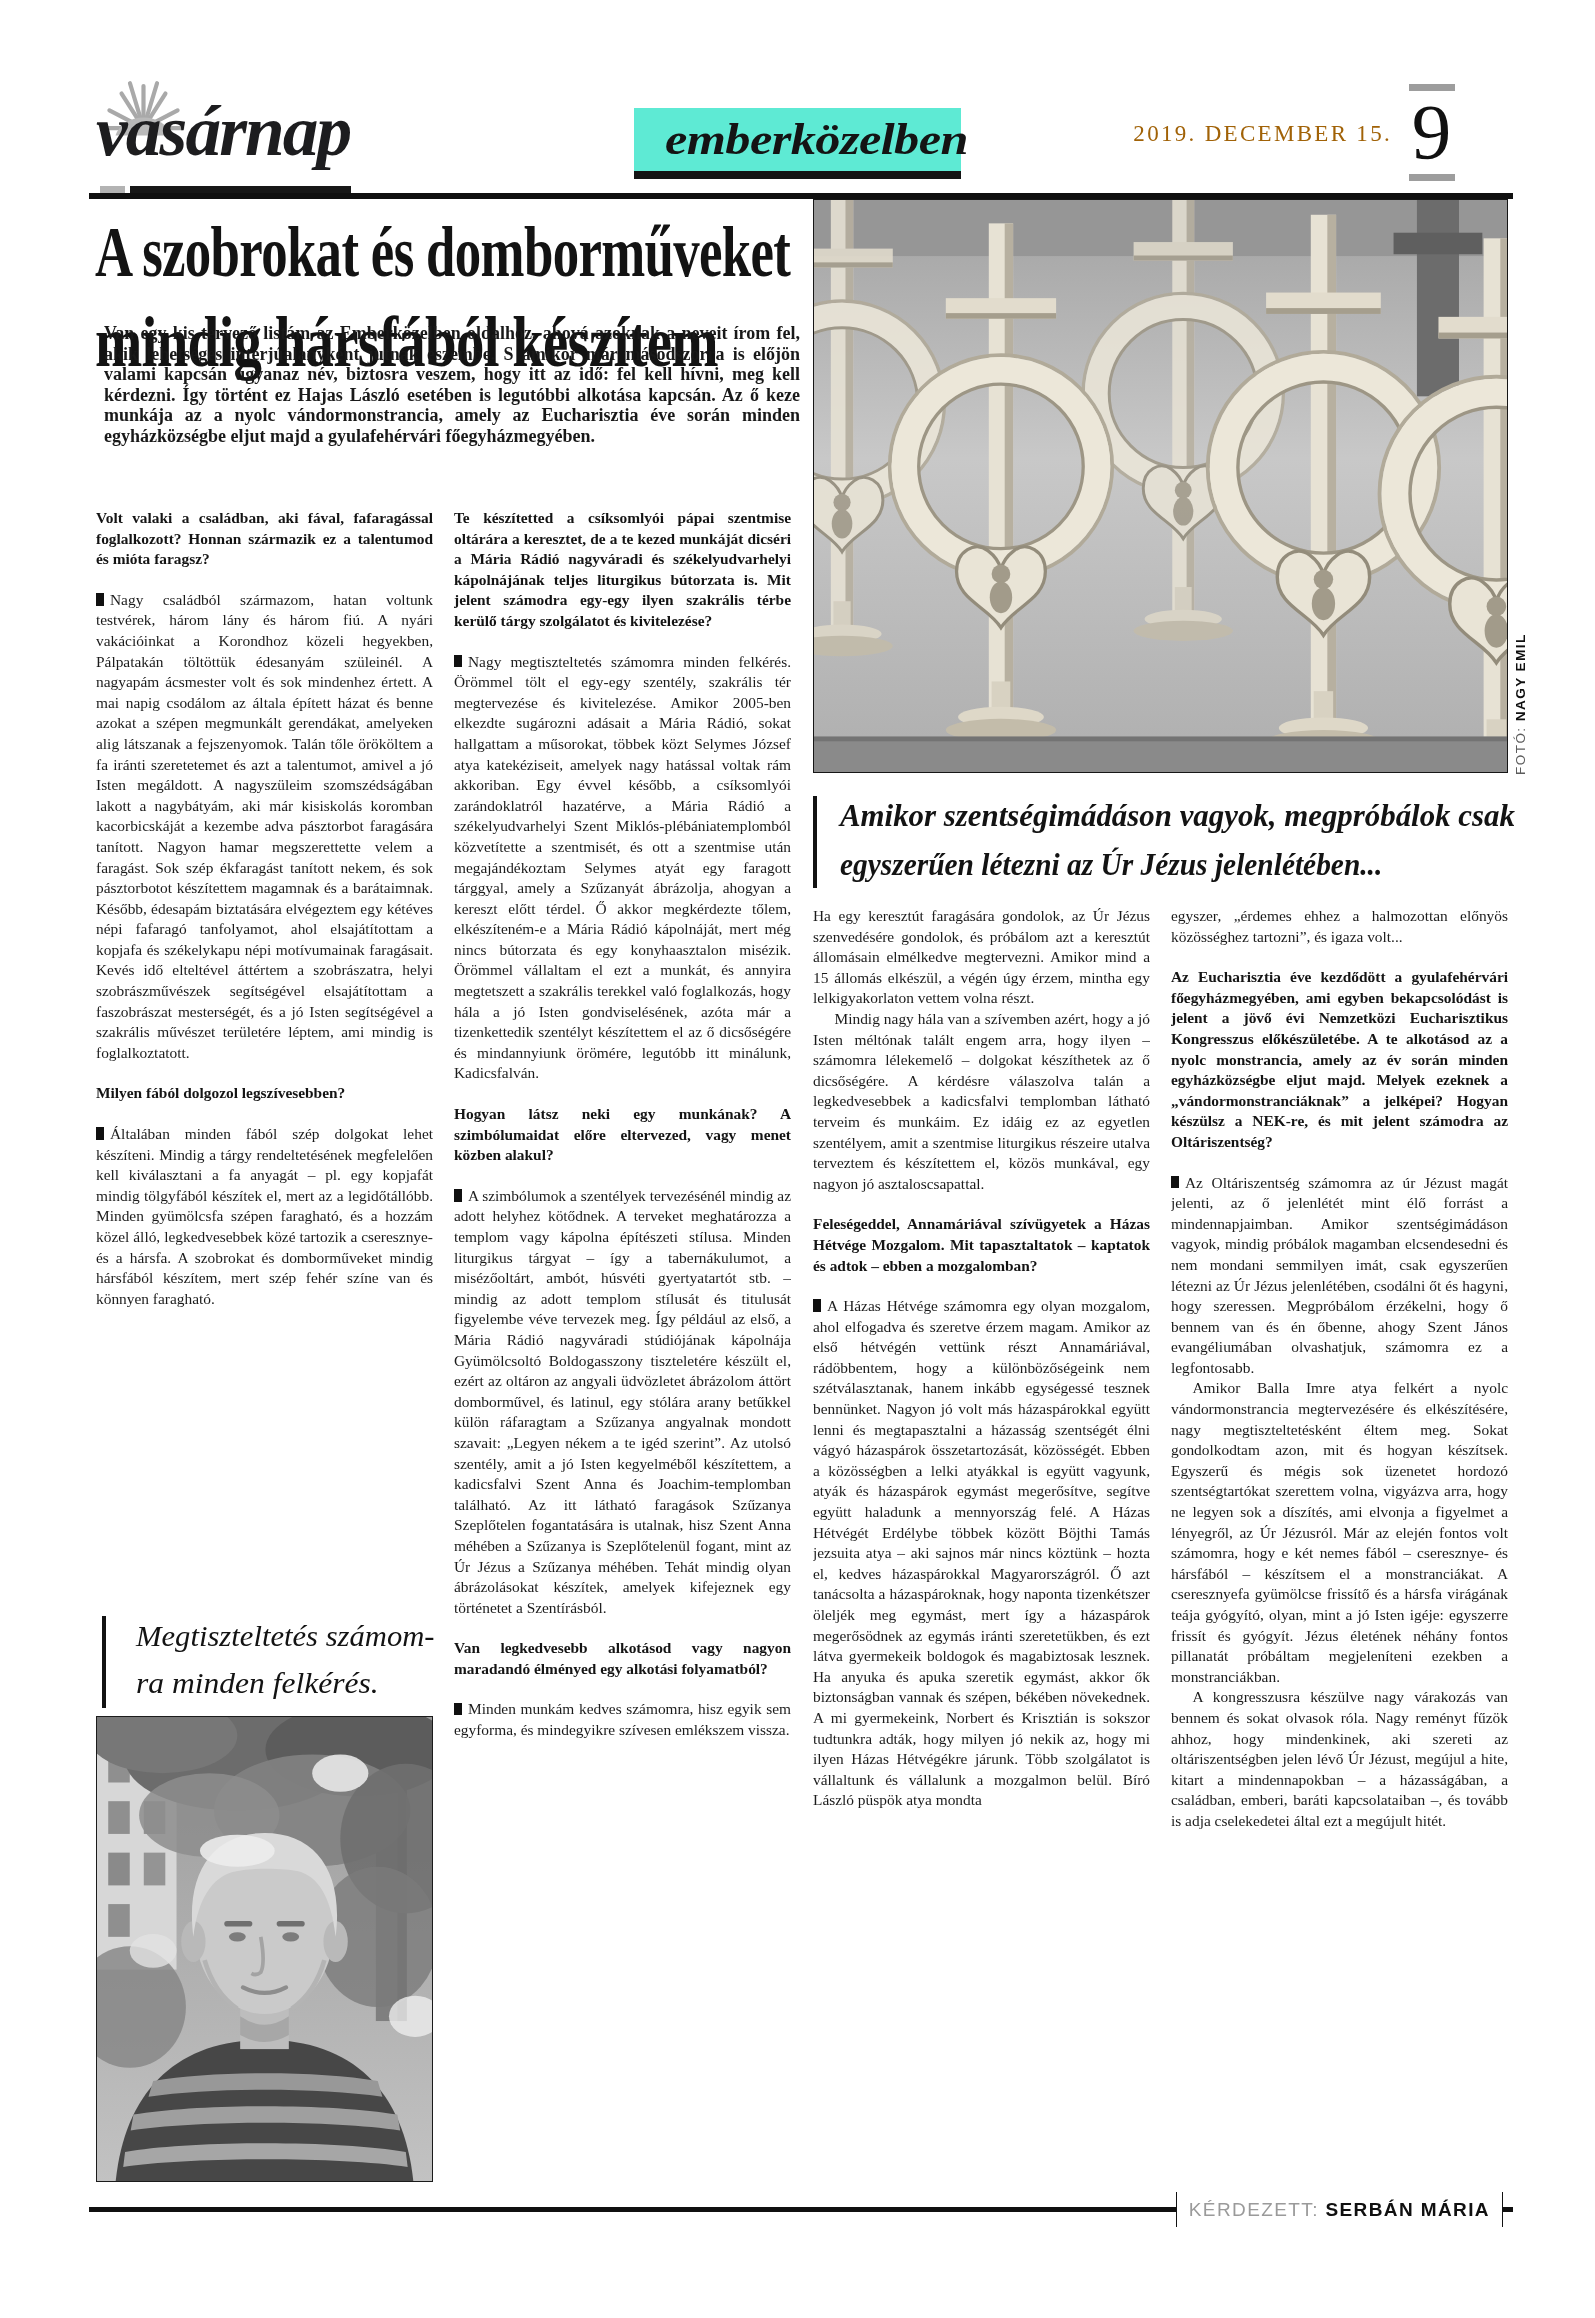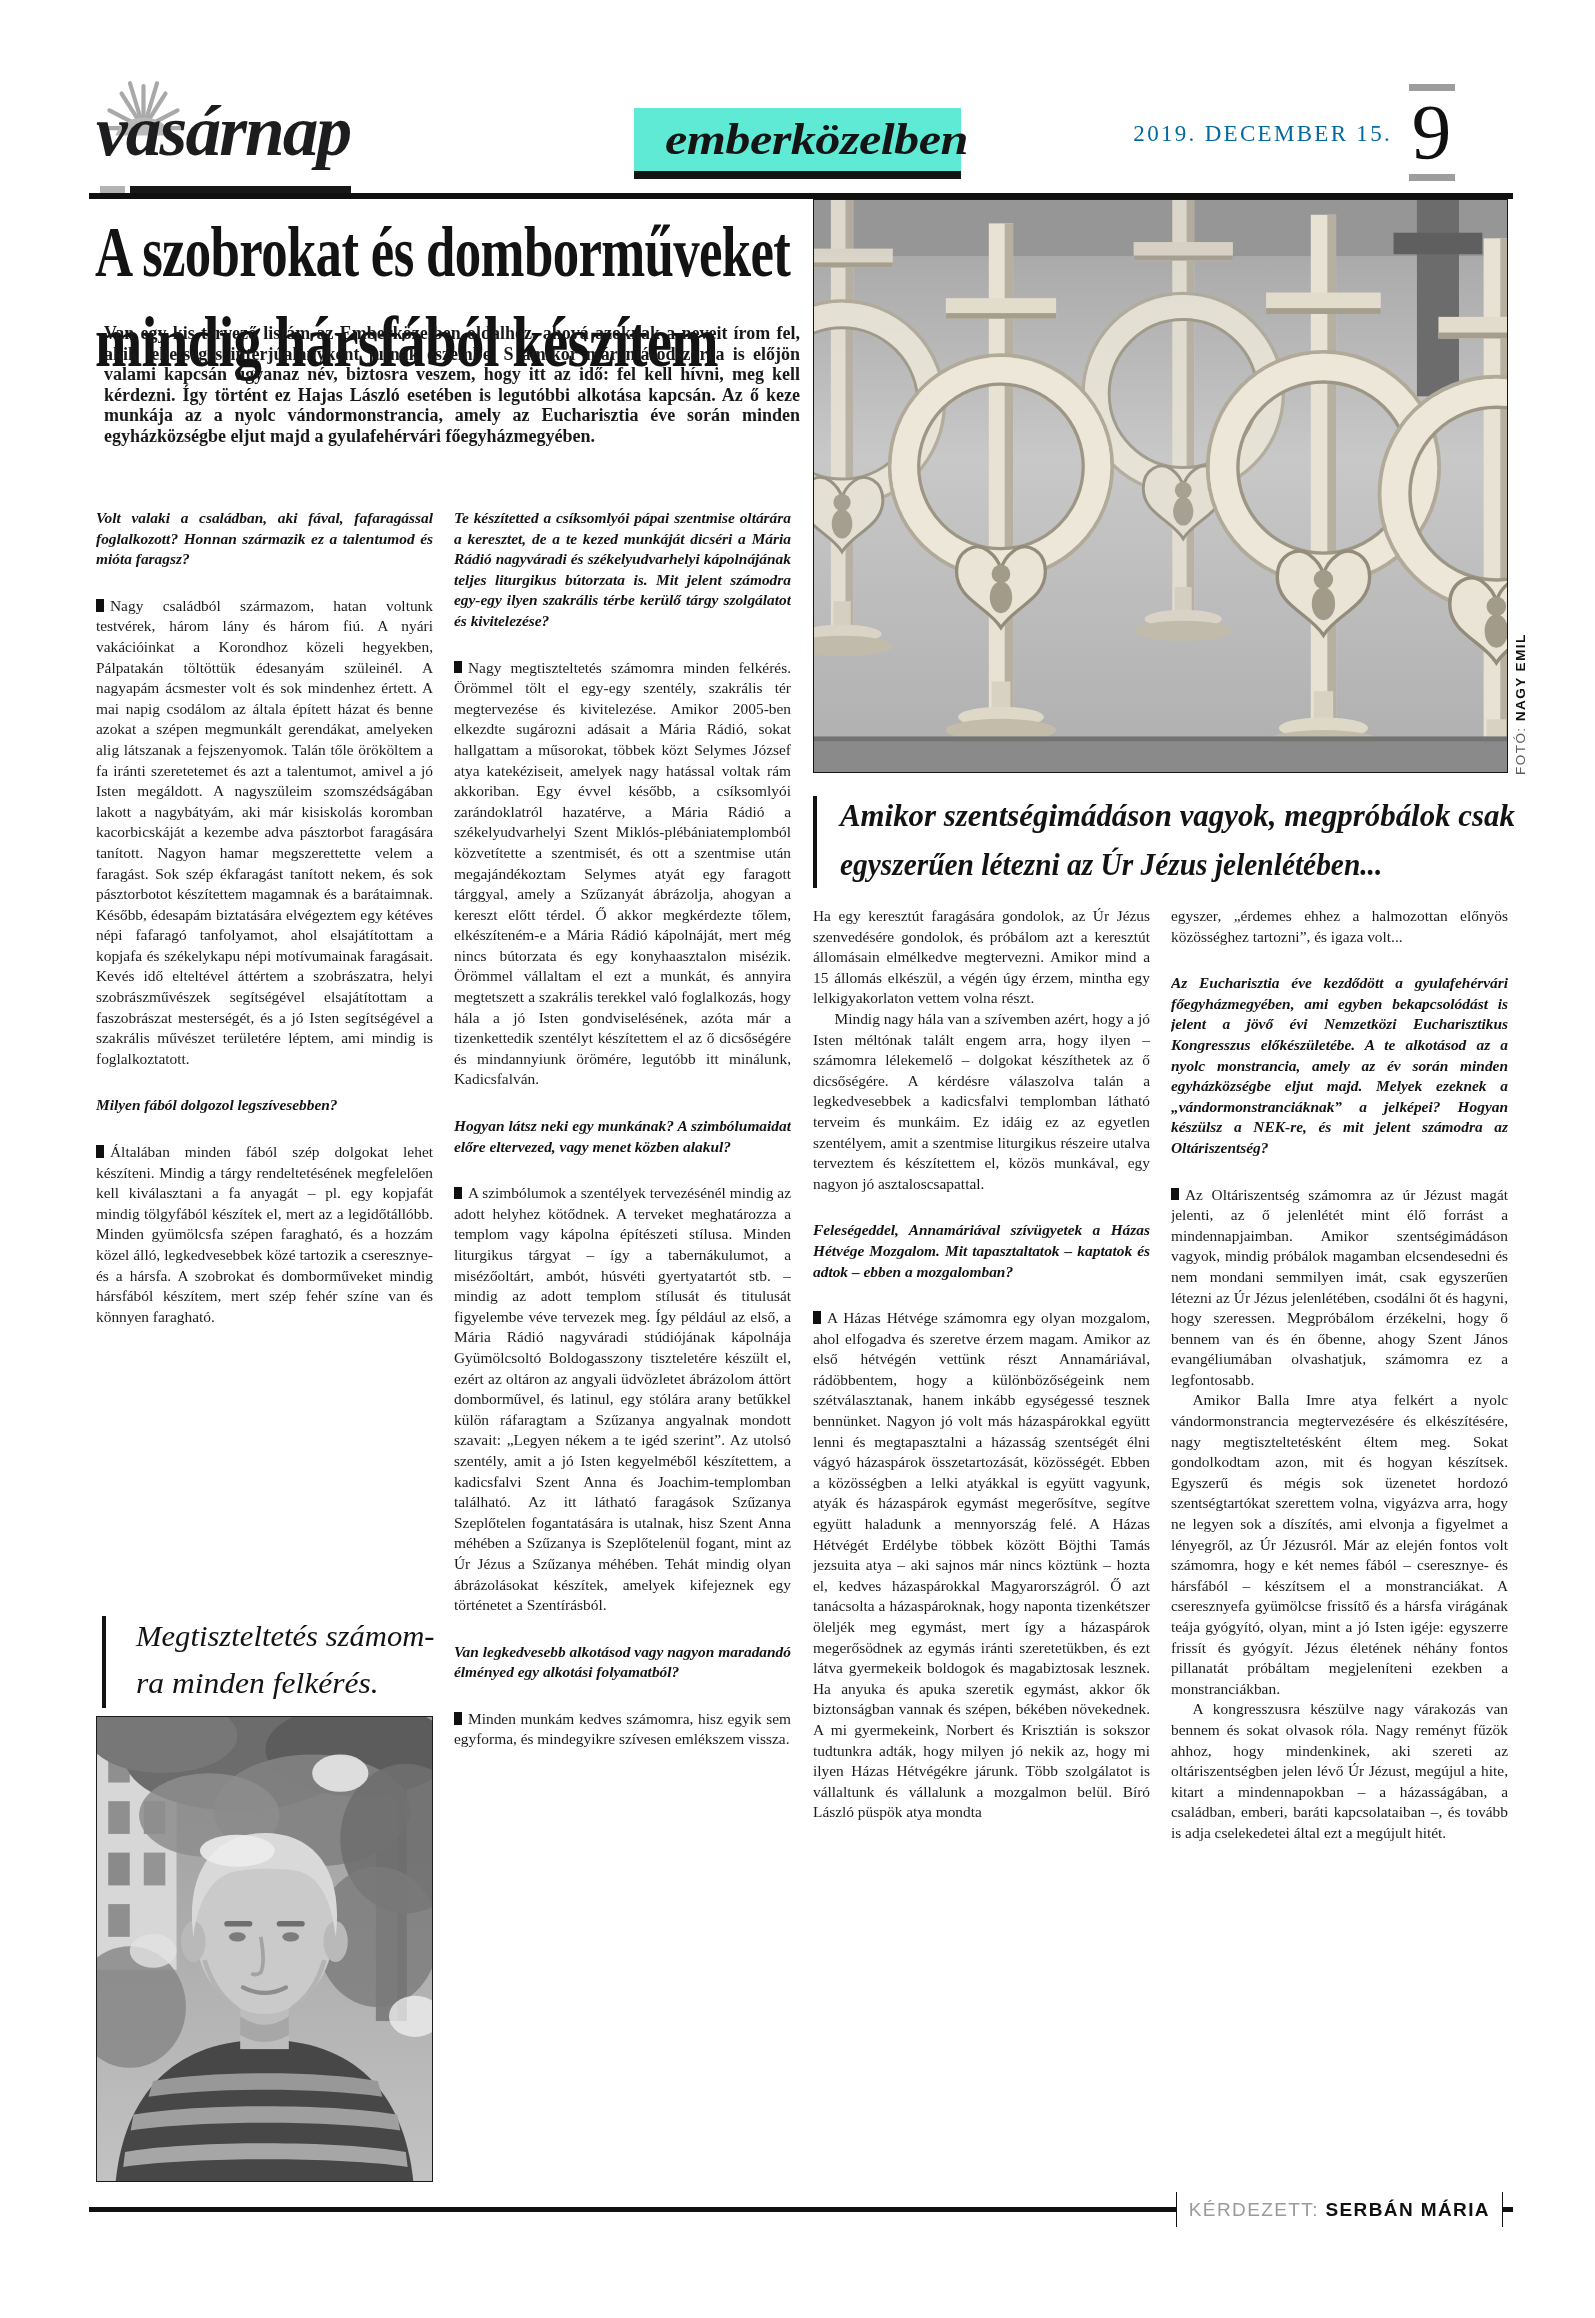--- a/index.html
+++ b/index.html
@@ -25,21 +25,21 @@
     display:flex;align-items:center;justify-content:center;
   }
   .section-label{
     font-style:italic;font-weight:700;font-size:44px;color:#141414;
     white-space:nowrap;display:inline-block;letter-spacing:-0.5px;
   }
   .section-bar{left:634px;top:171px;width:327px;height:8.4px;background:#141414;}
 
   .issue-date{
     left:1112px;top:121px;width:280px;text-align:right;
-    font-size:23px;letter-spacing:2.3px;color:#0369a1;white-space:nowrap;font-family:Liberation Serif, serif;
+    font-size:23px;letter-spacing:2.3px;color:#a16207;white-space:nowrap;font-family:Liberation Serif, serif;
   }
   .page-number{
     left:1406px;top:92px;width:51px;text-align:center;
     font-size:79px;line-height:1;font-weight:400;color:#111;
   }
   .pn-bar{left:1409px;top:84px;width:46px;height:6.5px;background:#9d9d9d;}
   .pn-bar.bottom{top:174px;}
 
   .header-rule{left:89px;top:193px;width:1424px;height:6px;background:#101010;}
 
@@ -78,21 +78,21 @@
 
   
   .col{overflow:hidden;}
   .col-1{left:96px; top:508px;width:337px;height:1098px;}
   .col-2{left:454px; top:508px;width:337px;height:1676px;}
   .col-3{left:813px;top:906px;width:337px;height:1279px;}
   .col-4{left:1171px;top:906px;width:337px;height:1279px;}
 
   .col p{margin:0;font-size:15.4px;line-height:20.6px;text-align:justify;color:#1b1b1b;
          -webkit-hyphens:auto;hyphens:auto;}
-  .col p.blk-q{font-weight:700;font-style:italic;margin:26px 0;color:#141414;}
+  .col p.blk-q{font-weight:700;margin:20px 0;color:#141414;}
   .col p.blk-q:first-child{margin-top:0;}
   .col p.blk-pi{text-indent:21.5px;}
   .marker{display:inline-block;width:8px;height:12.6px;background:#101010;margin-right:6px;vertical-align:-0.9px;}
 
   
   .footer-rule{left:89px;top:2207px;width:1424px;height:4.7px;background:#101010;}
   .footer-label{
     left:auto;right:92px;top:2192px;height:35px;background:#ffffff;
     border-left:1.9px solid #121212;border-right:1.9px solid #121212;
     display:flex;align-items:center;padding:0 12px;gap:6.5px;

